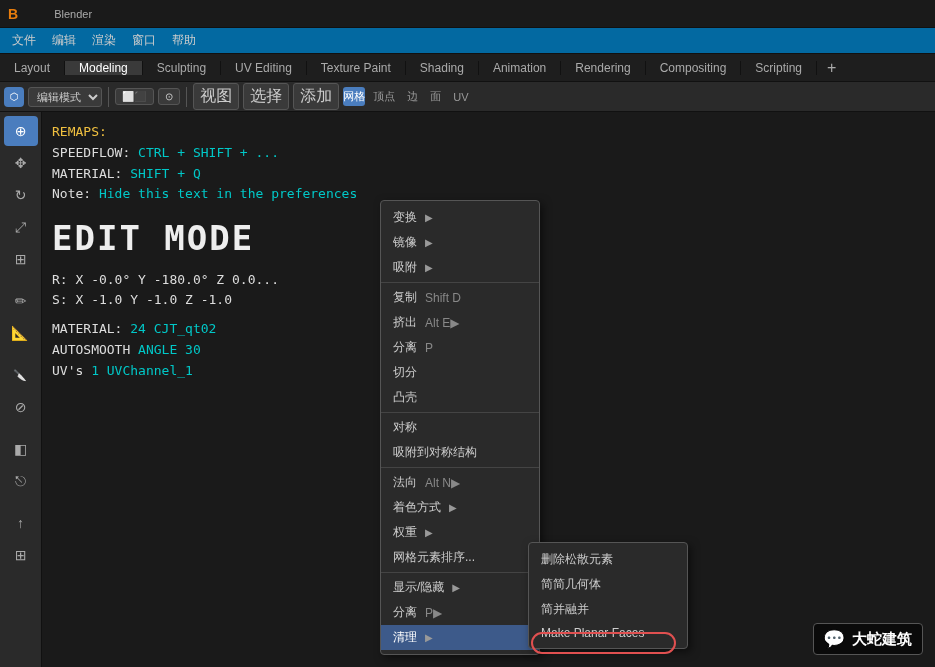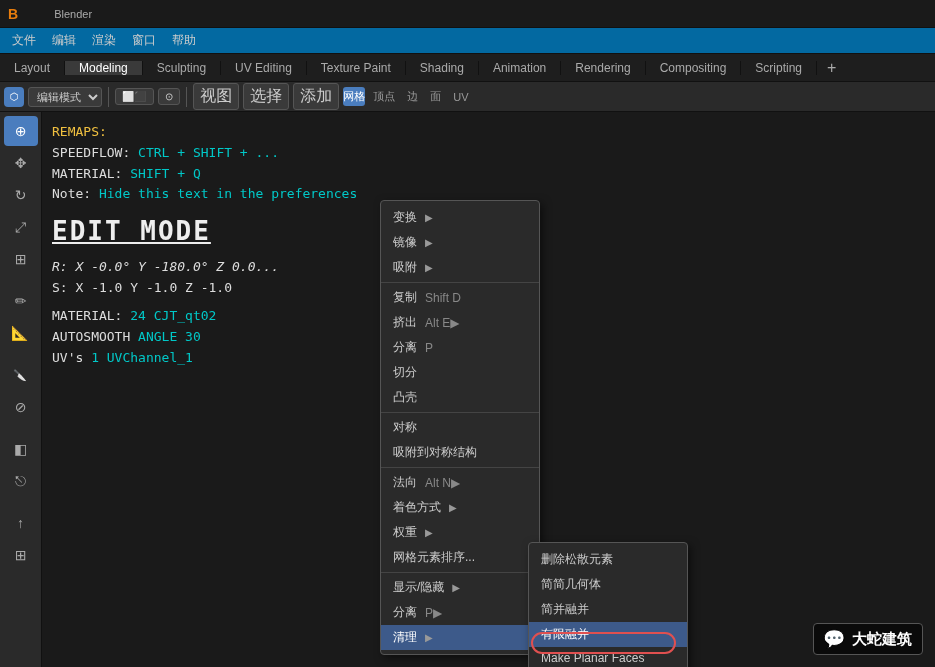--- a/index.html
+++ b/index.html
@@ -174,27 +174,26 @@
       left: 10px;
       font-family: monospace;
       line-height: 1.6;
       pointer-events: none;
     }
 
     .ot-yellow { color: #f0c040; }
     .ot-cyan { color: #00c8c8; }
     .ot-white { color: #ddd; }
     .ot-large {
-      font-size: 26px;
+      font-size: 34px;
       font-weight: bold;
       color: #eee;
       letter-spacing: 2px;
       display: block;
       margin: 6px 0 4px 0;
-      text-decoration: underline;
     }
     .ot-medium { font-size: 13px; }
 
     
     .context-menu {
       position: absolute;
       background: #2a2a2a;
       border: 1px solid #555;
       border-radius: 4px;
       padding: 4px 0;
@@ -351,21 +350,21 @@
       </div>
       <div class="ot-medium">
         <span class="ot-white">MATERIAL:</span>
         <span class="ot-cyan"> SHIFT + Q</span>
       </div>
       <div class="ot-medium">
         <span class="ot-white">Note: </span>
         <span class="ot-cyan">Hide this text in the preferences</span>
       </div>
       <span class="ot-large">EDIT MODE</span>
-      <div class="ot-medium" style="color:#ddd;font-style:italic;">
+      <div class="ot-medium" style="color:#ddd;">
         <span>R:  X -0.0° Y -180.0° Z 0.0...</span>
       </div>
       <div class="ot-medium" style="color:#ddd;">
         <span>S:  X -1.0 Y -1.0 Z -1.0</span>
       </div>
       <div class="ot-medium" style="margin-top:8px;">
         <span class="ot-white">MATERIAL:</span>
         <span class="ot-cyan"> 24 CJT_qt02</span>
       </div>
       <div class="ot-medium">
@@ -451,23 +450,20 @@
 
     <div class="context-menu" id="clean-submenu">
       <div class="cm-item">
         <span>删除松散元素</span>
       </div>
       <div class="cm-item">
         <span>简简几何体</span>
       </div>
       <div class="cm-item">
         <span>简并融并</span>
-      </div>
-      <div class="cm-item highlighted">
-        <span>有限融并</span>
       </div>
       <div class="cm-item">
         <span>Make Planar Faces</span>
       </div>
 
     </div>
 
     <div class="highlight-circle"></div>
 
     <div id="watermark">

